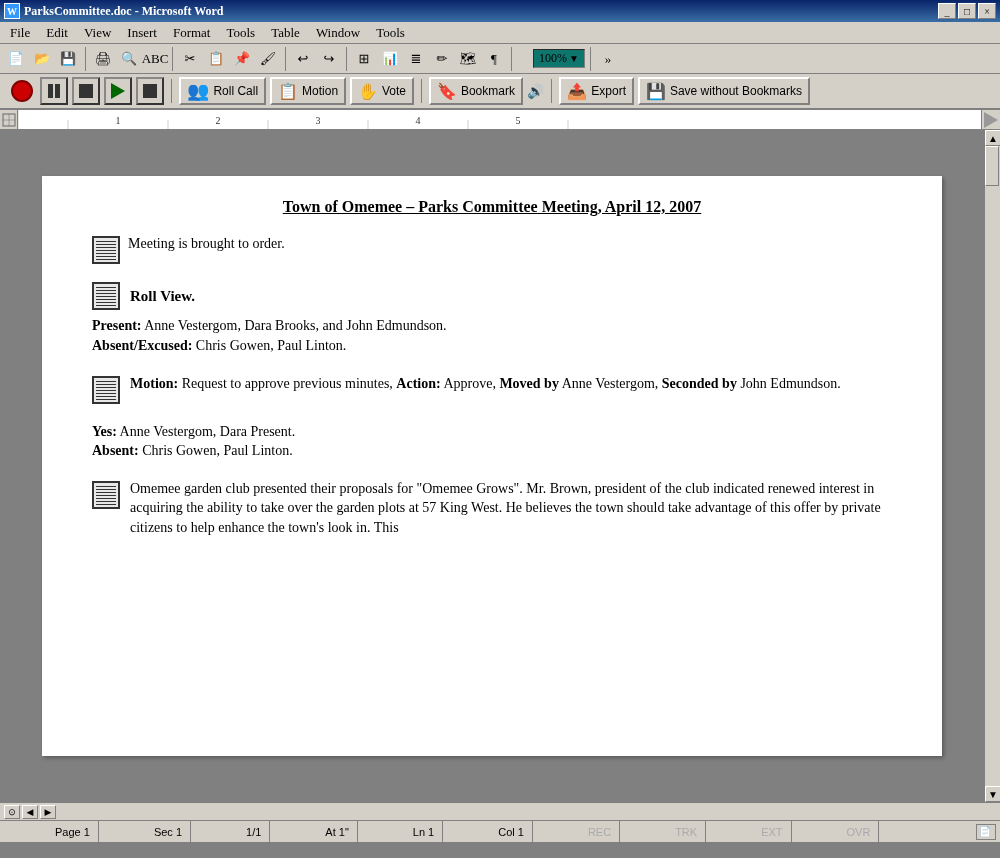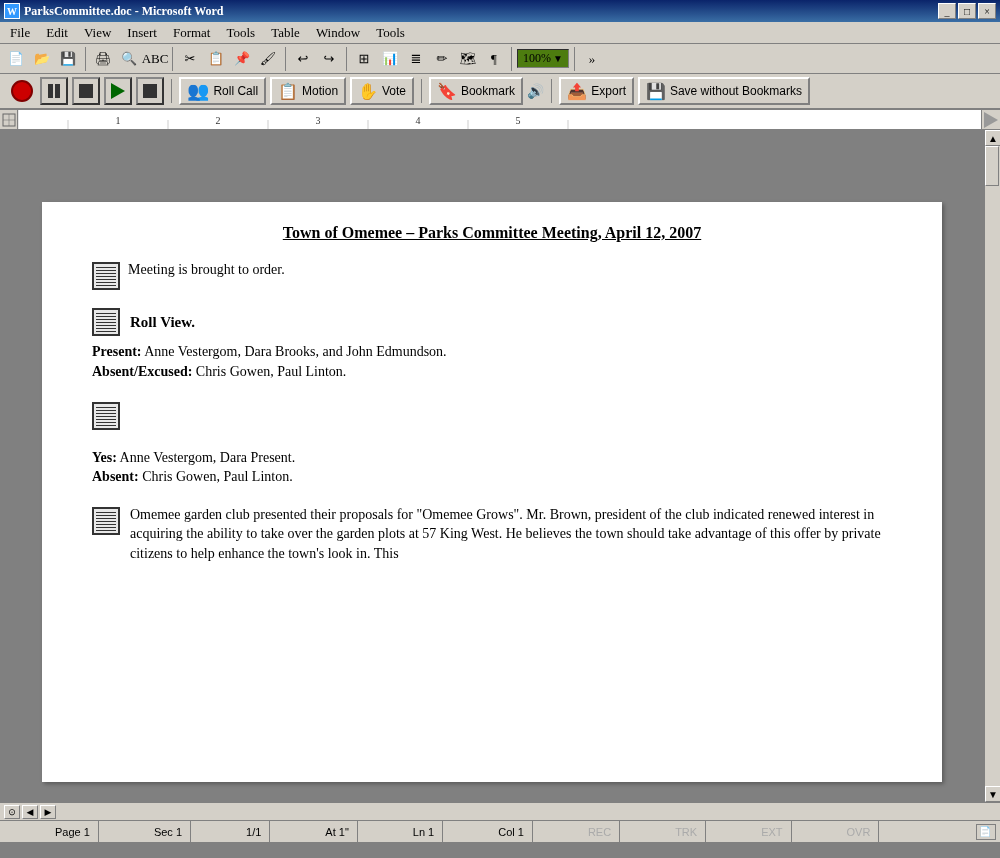--- a/index.html
+++ b/index.html
@@ -105,21 +105,21 @@
       display: flex;
       background: #808080;
       height: calc(858px - 22px - 22px - 30px - 34px - 36px - 20px - 22px);
     }
     
     .doc-area {
       flex: 1;
       background: #808080;
       overflow: hidden;
       display: flex;
-      align-items: flex-end;
+      align-items: center;
       justify-content: center;
       padding: 20px 0;
     }
     
     .document {
       background: white;
       width: 900px;
       min-height: 580px;
       padding: 20px 50px;
       box-shadow: 2px 2px 4px rgba(0,0,0,0.3);
@@ -208,21 +208,21 @@
   <div class="tb-btn">↩</div>
   <div class="tb-btn">↪</div>
   <div class="tb-sep"></div>
   <div class="tb-btn">⊞</div>
   <div class="tb-btn">📊</div>
   <div class="tb-btn">≣</div>
   <div class="tb-btn">✏</div>
   <div class="tb-btn">🗺</div>
   <div class="tb-btn">¶</div>
   <div class="tb-sep"></div>
-  <div style="display:flex;align-items:center;background:#4d7c0f;border:1px inset #808080;padding:1px 4px;font-size:12px;width:52px;justify-content:center;">
+  <div style="display:flex;align-items:center;background:#0f766e;border:1px inset #808080;padding:1px 4px;font-size:12px;width:52px;justify-content:center;margin-left:16px;">
     <span>100%</span>
     <span style="margin-left:2px;font-size:10px;">▼</span>
   </div>
   <div class="tb-sep"></div>
   <div class="tb-btn">»</div>
 </div>
 
 <div class="rec-toolbar">
   <div class="rec-btn" style="background:transparent;border:none;">
     <div style="width:22px;height:22px;background:#cc0000;border-radius:50%;border:2px solid #800000;"></div>
@@ -331,20 +331,23 @@
           <span style="font-weight:bold;">Present:</span><span> Anne Vestergom, Dara Brooks, and John Edmundson.</span>
         </div>
         <div>
           <span style="font-weight:bold;">Absent/Excused:</span><span> Chris Gowen, Paul Linton.</span>
         </div>
       </div>
 
       <div style="margin-bottom:18px;">
         <div style="display:flex;align-items:flex-start;">
           <div class="doc-icon" style="flex-shrink:0;margin-top:2px;"></div>
+          <div style="margin-left:6px;">
+            <span style="font-weight:bold;">Motion:</span><span> Request to approve previous minutes, </span><span style="font-weight:bold;">Action:</span><span> Approve, </span><span style="font-weight:bold;">Moved by</span><span> Anne Vestergom, </span><span style="font-weight:bold;">Seconded by</span><span> John Edmundson.</span>
+          </div>
         </div>
       </div>
 
       <div style="margin-bottom:18px;">
         <div>
           <span style="font-weight:bold;">Yes:</span><span> Anne Vestergom, Dara Present.</span>
         </div>
         <div>
           <span style="font-weight:bold;">Absent:</span><span> Chris Gowen, Paul Linton.</span>
         </div>

